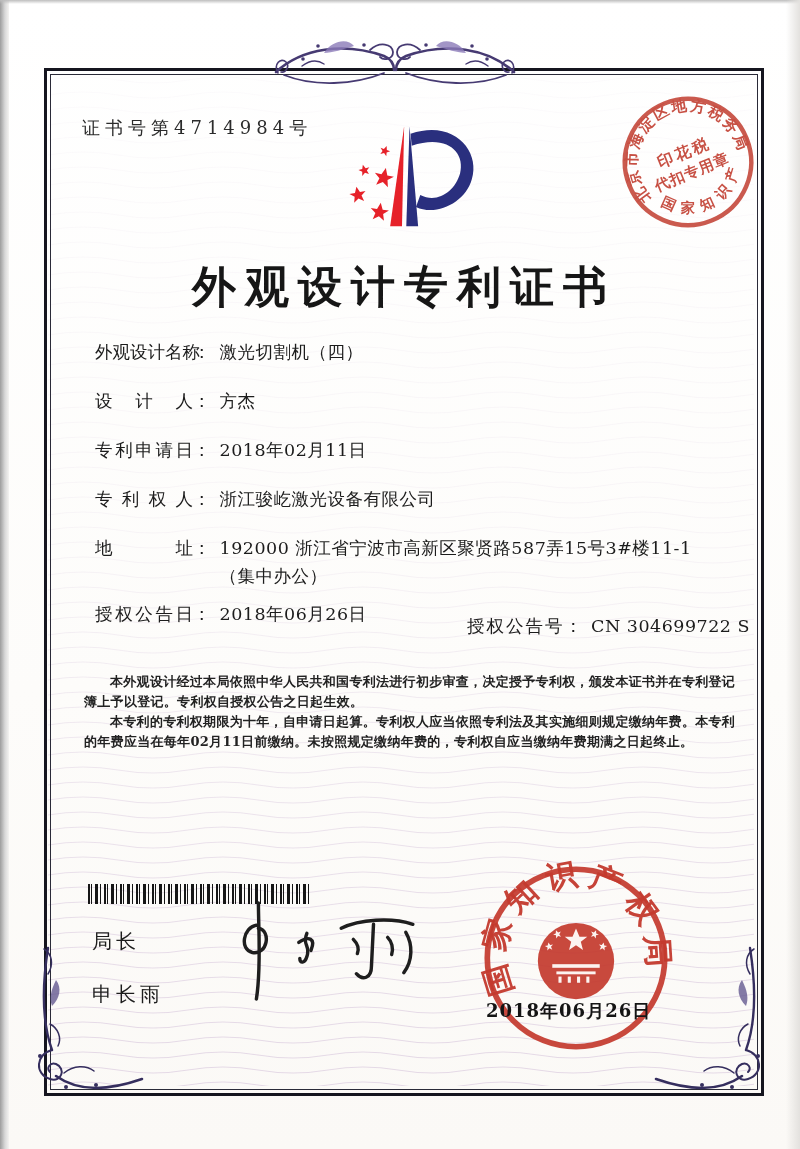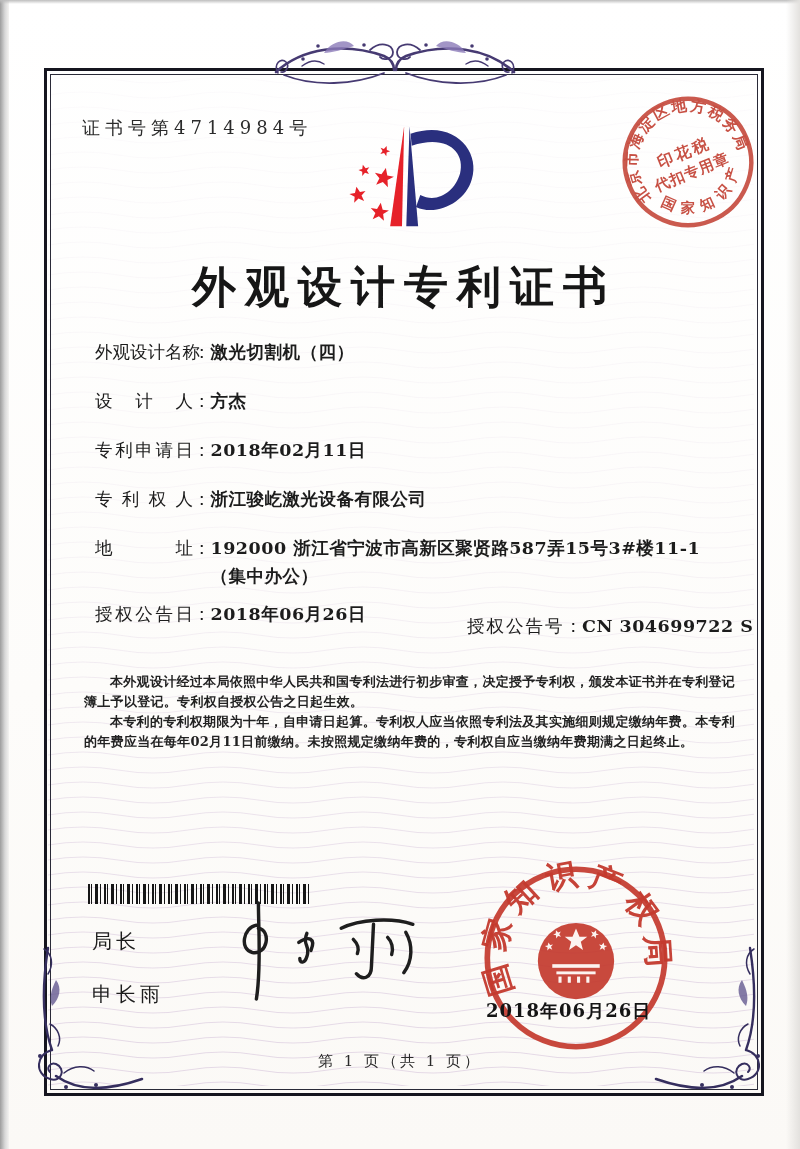--- a/index.html
+++ b/index.html
@@ -43,21 +43,21 @@
   .title{position:absolute;left:0;top:254px;width:100%;margin:4px;text-align:center;
     font-size:44px;font-weight:bold;letter-spacing:9px;color:#161616;
     font-family:"DejaVu Serif","Liberation Serif",serif;}
 
   .fields{position:absolute;left:95px;top:338px;width:650px;font-size:17.5px;}
   .row{line-height:28px;margin-bottom:21px;white-space:nowrap;}
   .row.addr{margin-bottom:10px;white-space:normal;}
   .row.grant{position:relative;}
   .lbl{display:inline-block;width:98px;text-align:justify;text-align-last:justify;vertical-align:top;}
   .colon{display:inline-block;vertical-align:top;}
-  .val{display:inline-block;vertical-align:top;letter-spacing:.5px;font-weight:bold;}
+  .val{display:inline-block;margin-left:9px;vertical-align:top;letter-spacing:.5px;}
   .row.addr .val{width:502px;white-space:normal;}
   .pair-right{position:absolute;left:372px;top:12px;white-space:nowrap;}
   .pair-right .lbl{width:auto;letter-spacing:2px;}
 
   .body-text{position:absolute;left:84px;top:672px;width:660px;font-size:13px;
     line-height:20px;letter-spacing:.3px;color:#222;font-weight:bold;}
   .body-text p{margin:0;text-indent:2em;}
 
   .barcode{position:absolute;left:88px;top:884px;width:224px;height:20px;
     background:repeating-linear-gradient(90deg,
@@ -248,15 +248,14 @@
         <rect x="76" y="108" width="38" height="2.8"></rect>
         <rect x="78" y="113" width="3" height="6"></rect>
         <rect x="87" y="113" width="3" height="6"></rect>
         <rect x="96" y="113" width="3" height="6"></rect>
         <rect x="105" y="113" width="3" height="6"></rect>
       </g>
     </g>
   </svg>
   <div class="seal-date">2018年06月26日</div>
 
-  <div class="footer">第 1 页（共 1 页）</div>
 
 </div>
 
 </body></html>

